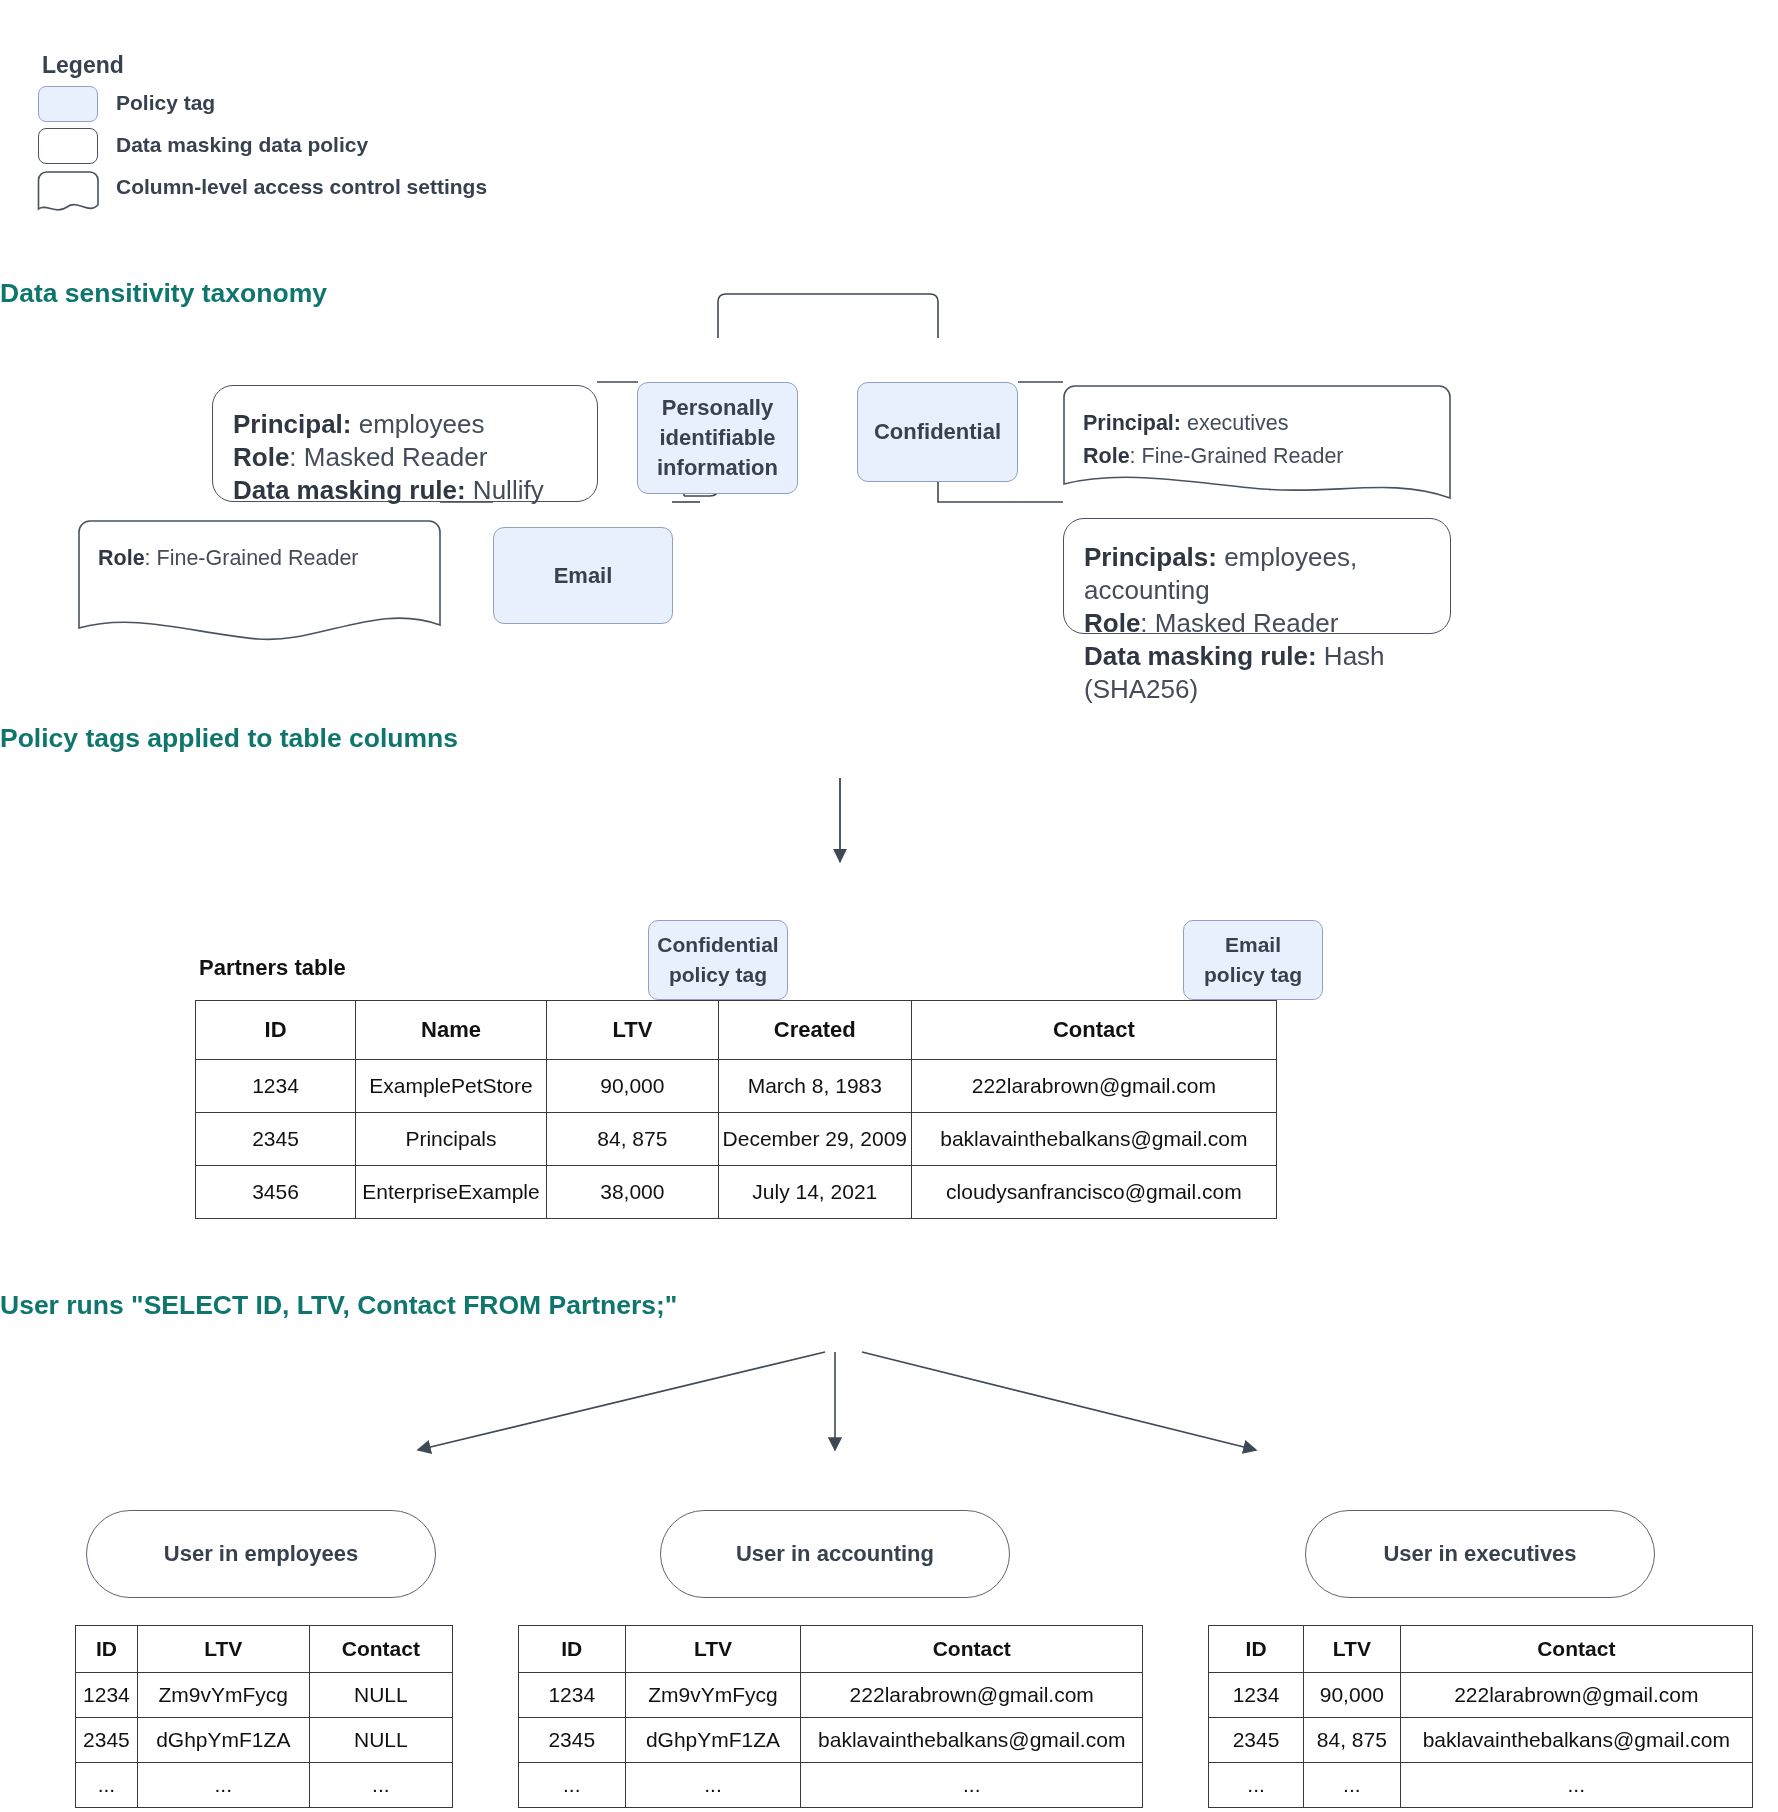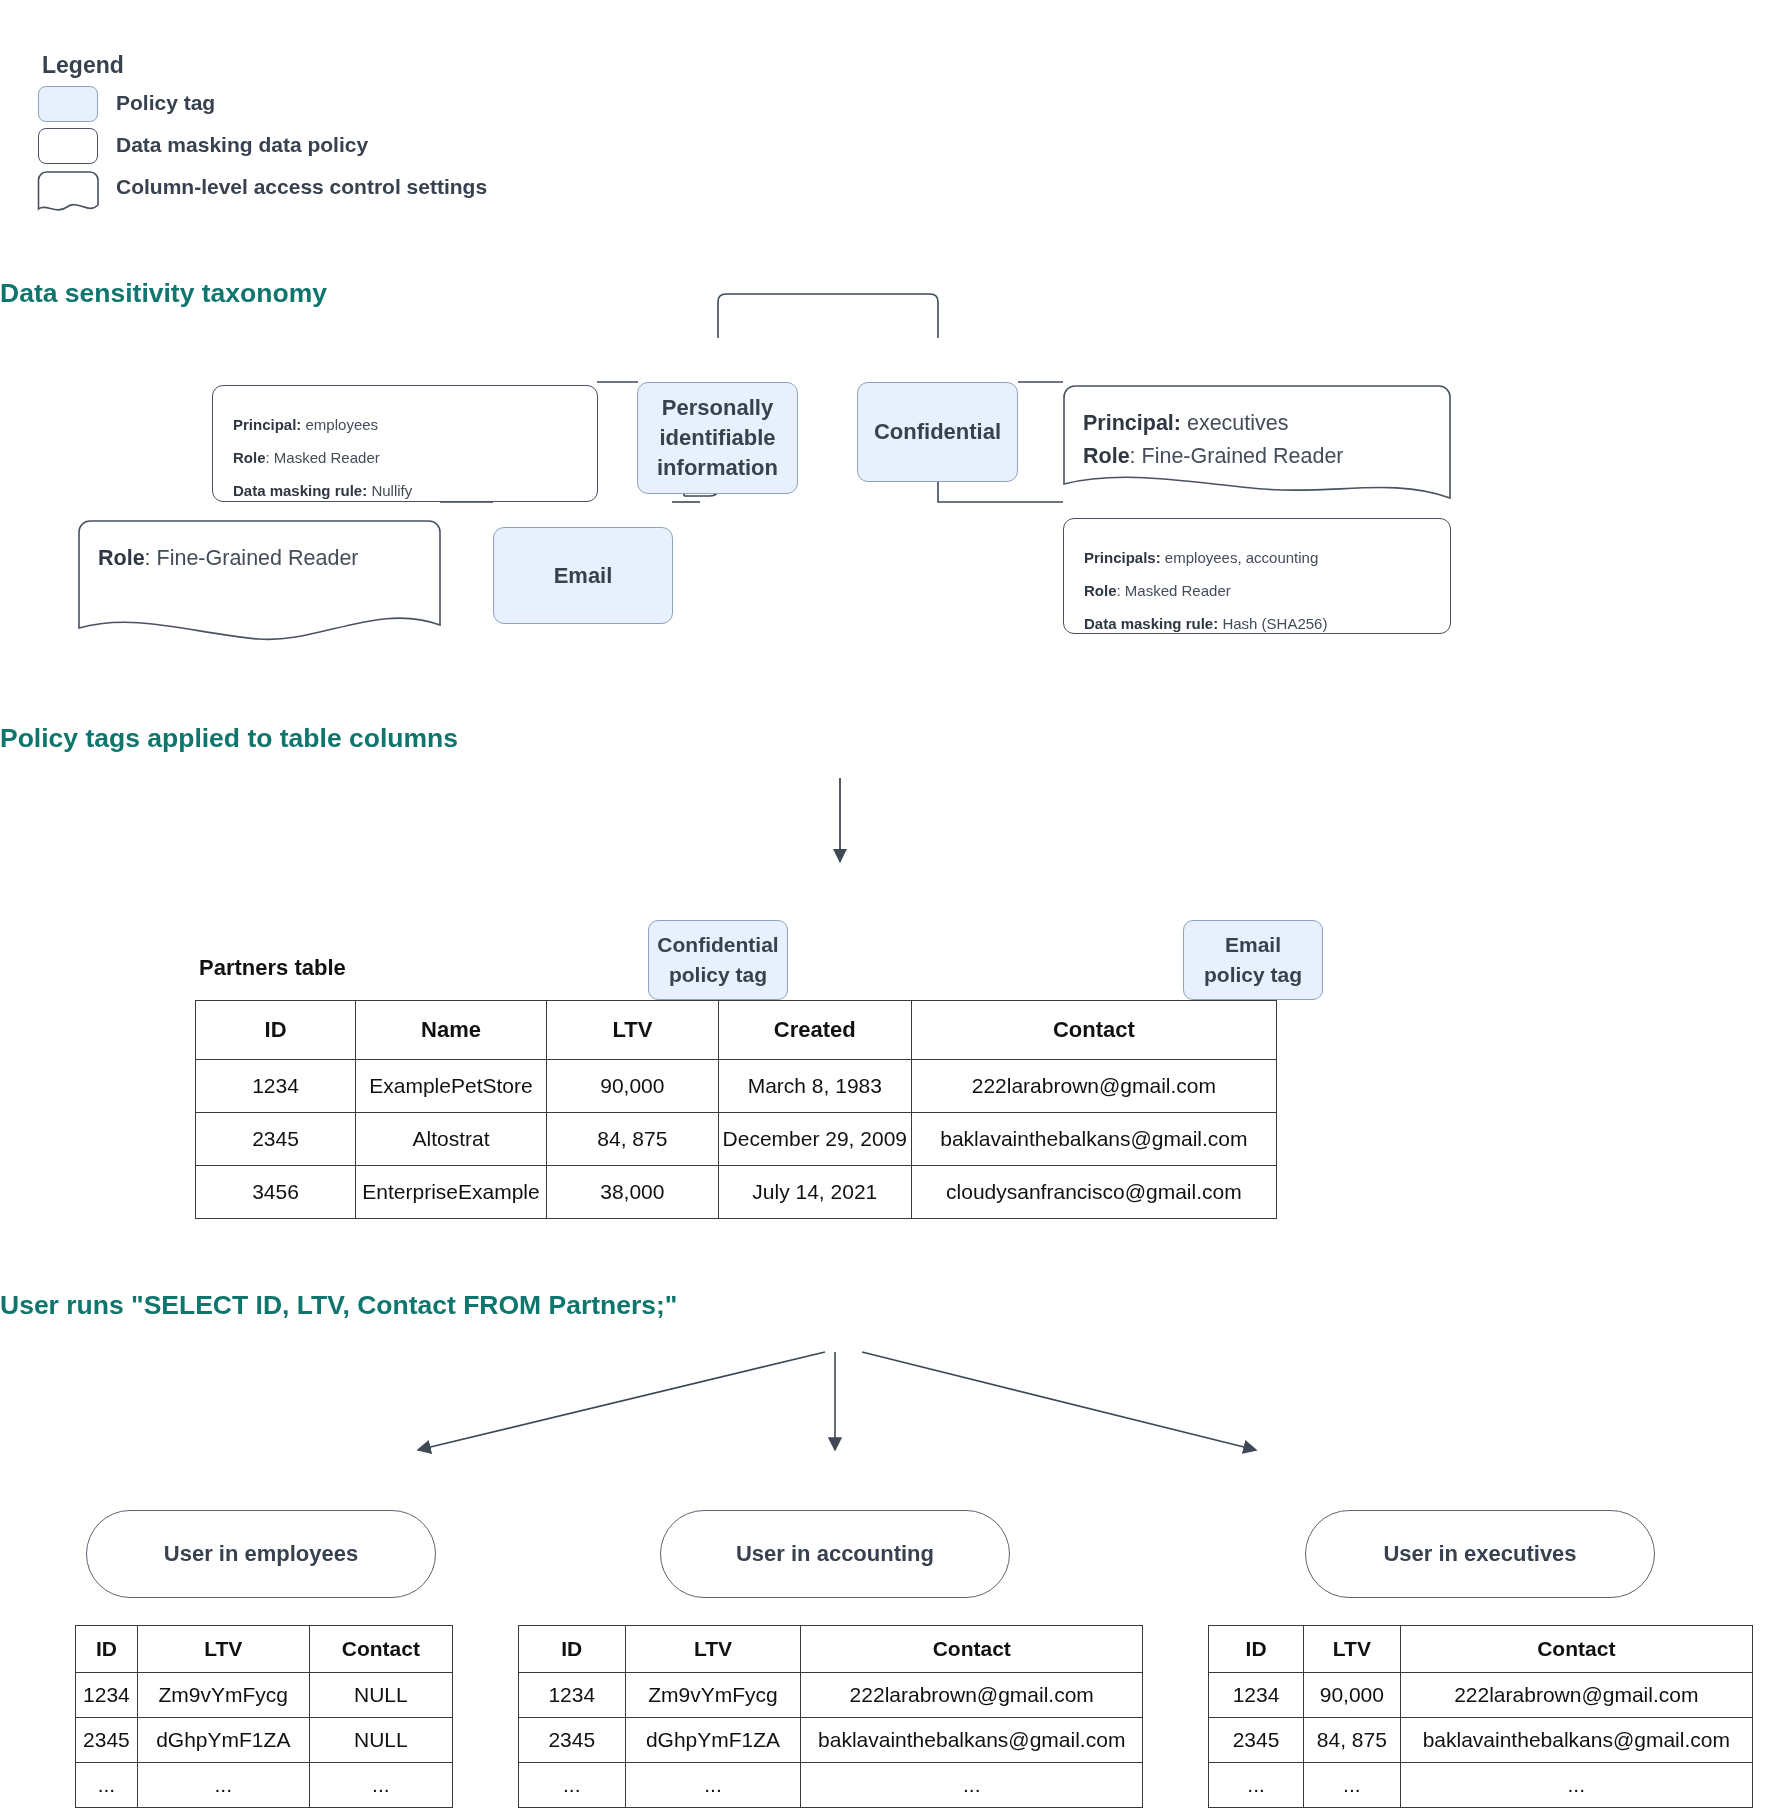--- a/index.html
+++ b/index.html
@@ -26,23 +26,24 @@
     border-radius:11px;
     background:#e8f0fe;
     display:flex;align-items:center;justify-content:center;
     text-align:center;
     font-weight:bold;
     color:#37414f;
   }
   .policybox{
     box-sizing:border-box;
     padding:22px 20px 0 20px;
-    font-size:15px;
+    font-size:26px;
     line-height:33px;
     color:#444c59;
+    border-radius:21px;
   }
   .policybox b{color:#2f3742;}
   .wavywrap{position:absolute;}
   .wavywrap .content{
     position:absolute;left:0;top:0;right:0;
     padding:22px 20px 0 20px;
     box-sizing:border-box;
     font-size:21.5px;line-height:33px;color:#444c59;
   }
   .wavywrap .content b{color:#2f3742;}
@@ -225,21 +226,21 @@
   <tbody>
     <tr>
       <td>1234</td>
       <td>ExamplePetStore</td>
       <td>90,000</td>
       <td>March 8, 1983</td>
       <td>222larabrown@gmail.com</td>
     </tr>
     <tr>
       <td>2345</td>
-      <td>Altostrat</td>
+      <td>Principals</td>
       <td>84, 875</td>
       <td>December 29, 2009</td>
       <td>baklavainthebalkans@gmail.com</td>
     </tr>
     <tr>
       <td>3456</td>
       <td>EnterpriseExample</td>
       <td>38,000</td>
       <td>July 14, 2021</td>
       <td>cloudysanfrancisco@gmail.com</td>

